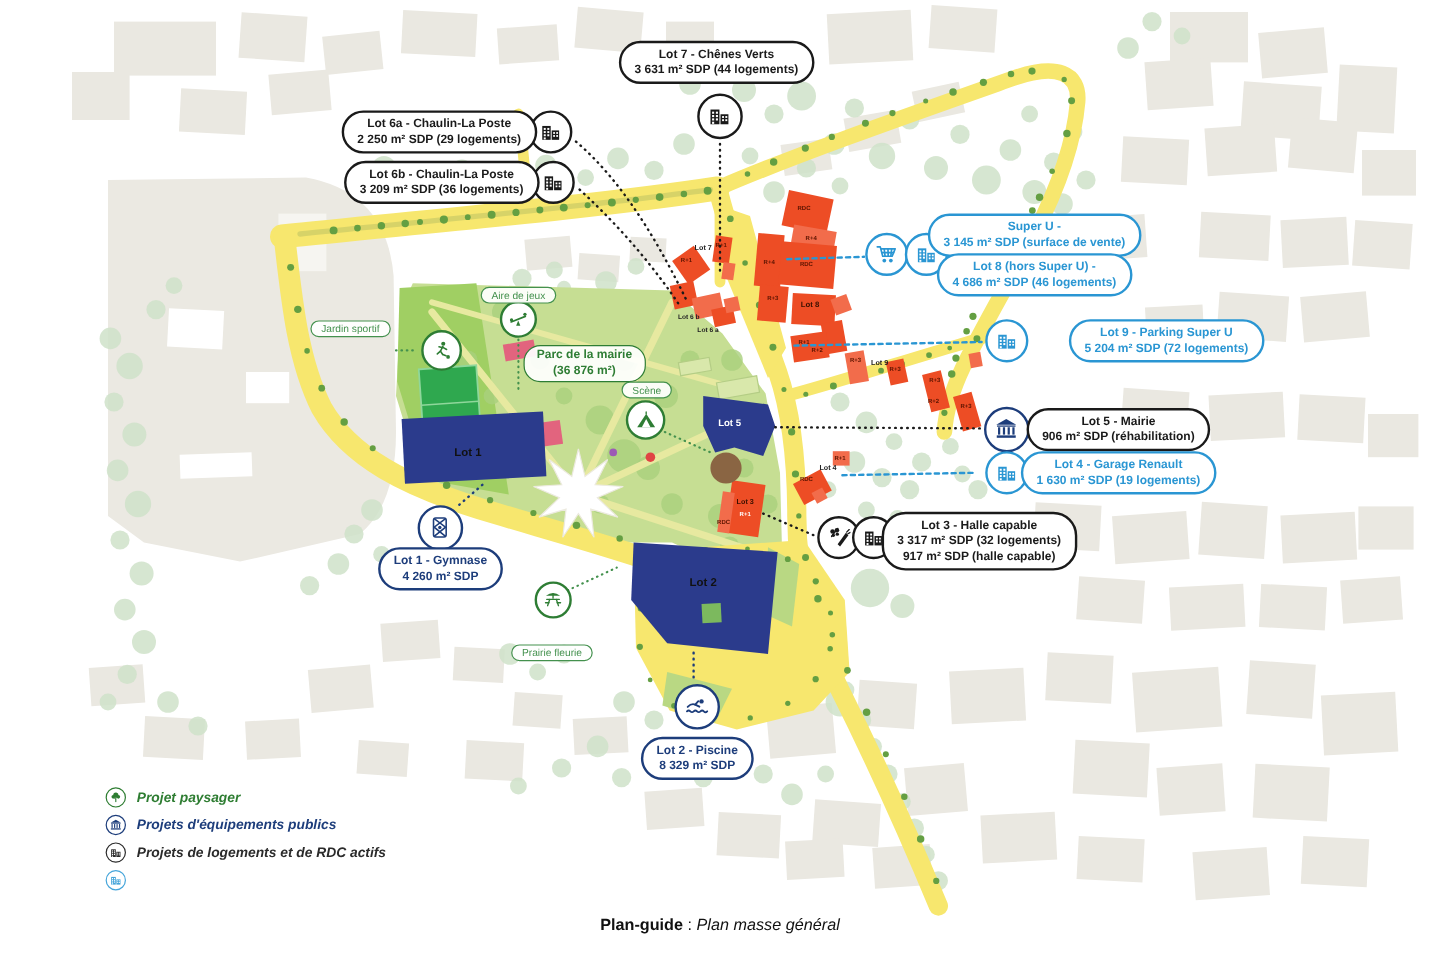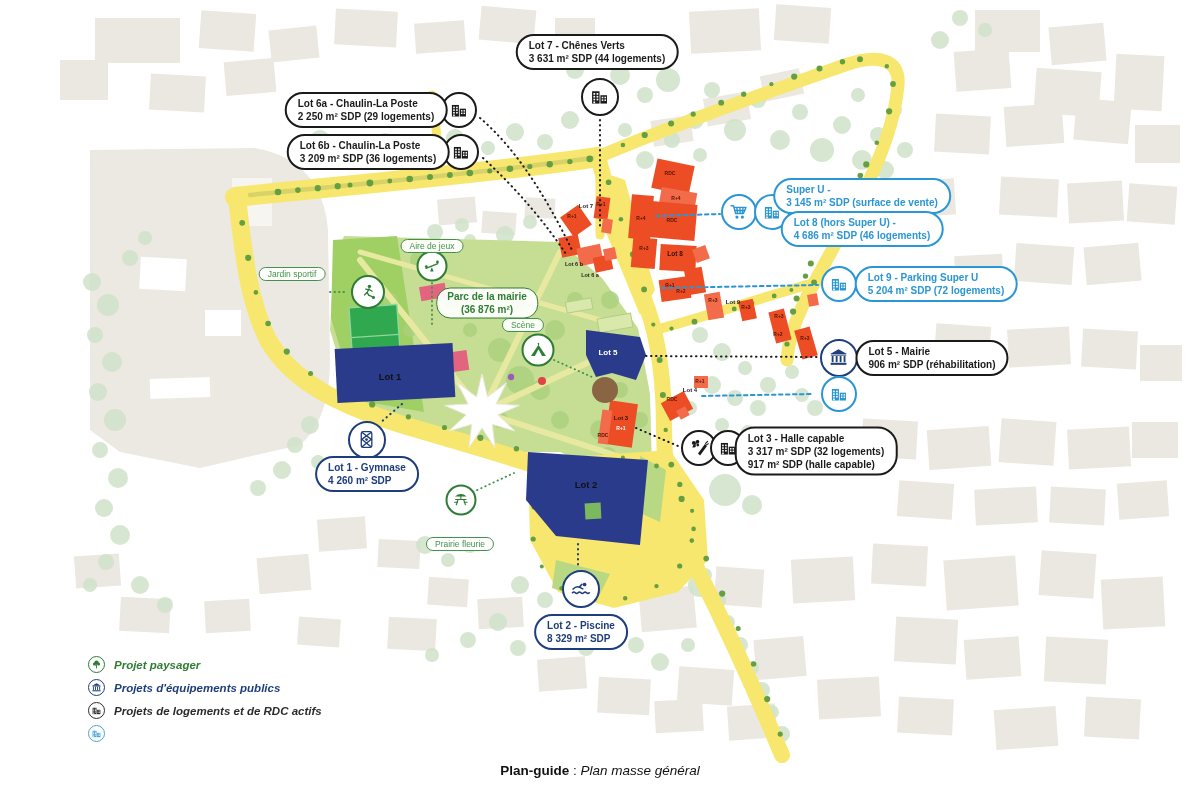--- a/index.html
+++ b/index.html
@@ -3,21 +3,21 @@
 <meta charset="utf-8">
 <style>
   html,body{margin:0;padding:0;background:#fff}
   .stage{position:relative;width:1200px;height:800px;background:#fff;overflow:hidden;
          font-family:"Liberation Sans",sans-serif}
   #map-svg{position:absolute;left:0;top:0;z-index:1}
 
   
   .co{position:absolute;transform:translate(-50%,-50%);background:#fff;border:2px solid #1a1a1a;
       border-radius:20px;padding:3px 11px;font-size:10px;font-weight:bold;line-height:1.3;
-      text-align:left;color:#1a1a1a;white-space:nowrap;z-index:6}
+      text-align:center;color:#1a1a1a;white-space:nowrap;z-index:6}
   .co.blue{border-color:#2a96d3;color:#2a96d3}
   .co.navy{border-color:#1d3d7b;color:#1d3d7b}
 
   
   .icn{position:absolute;transform:translate(-50%,-50%);border-radius:50%;background:#fff;
        display:flex;align-items:center;justify-content:center;z-index:5;box-sizing:border-box}
   .icn svg{width:62%;height:62%}
   .icn.black{border:2.5px solid #1a1a1a;color:#1a1a1a}
   .icn.blue{border:2.5px solid #2a96d3;color:#2a96d3}
   .icn.navy{border:2.5px solid #1d3d7b;color:#1d3d7b}
@@ -703,27 +703,31 @@
   <div>3 209 m² SDP (36 logements)</div>
 </div>
 <div class="co blue" style="left:862px;top:196px">
   <div>Super U -</div>
   <div>3 145 m² SDP (surface de vente)</div>
 </div>
 <div class="co blue" style="left:862px;top:229px">
   <div>Lot 8 (hors Super U) -</div>
   <div>4 686 m² SDP (46 logements)</div>
 </div>
-<div class="co blue" style="left:936px;top:284px">
+<div class="co blue" style="left:972px;top:284px">
   <div>Lot 9 - Parking Super U</div>
   <div>5 204 m² SDP (72 logements)</div>
 </div>
 <div class="co" style="left:932px;top:358px">
   <div>Lot 5 - Mairie</div>
   <div>906 m² SDP (réhabilitation)</div>
+</div>
+<div class="co blue" style="left:932px;top:394px">
+  <div>Lot 4 - Garage Renault</div>
+  <div>1 630 m² SDP (19 logements)</div>
 </div>
 <div class="co" style="left:816px;top:451px">
   <div>Lot 3 - Halle capable</div>
   <div>3 317 m² SDP (32 logements)</div>
   <div>917 m² SDP (halle capable)</div>
 </div>
 <div class="co navy" style="left:367px;top:474px">
   <div>Lot 1 - Gymnase</div>
   <div>4 260 m² SDP</div>
 </div>
@@ -731,21 +735,21 @@
   <div>Lot 2 - Piscine</div>
   <div>8 329 m² SDP</div>
 </div>
 
 <div class="gl" style="left:432px;top:246px">Aire de jeux</div>
 <div class="gl" style="left:292px;top:274px">Jardin sportif</div>
 <div class="gl big" style="left:487px;top:303px">
   <div>Parc de la mairie</div>
   <div>(36 876 m²)</div>
 </div>
-<div class="gl" style="left:523px;top:325px">Scène</div>
+<div class="gl" style="left:539px;top:325px">Scène</div>
 <div class="gl" style="left:460px;top:544px">Prairie fleurie</div>
 
 <div class="legend">
   <div class="lg-row">
     <span class="icn-s" style="color:#2e7d32">
           <svg viewBox="0 0 24 24">
             <use href="#i-tree"></use>
           </svg>
         </span>
     <span class="lg-txt" style="color:#2e7d32">Projet paysager</span>

